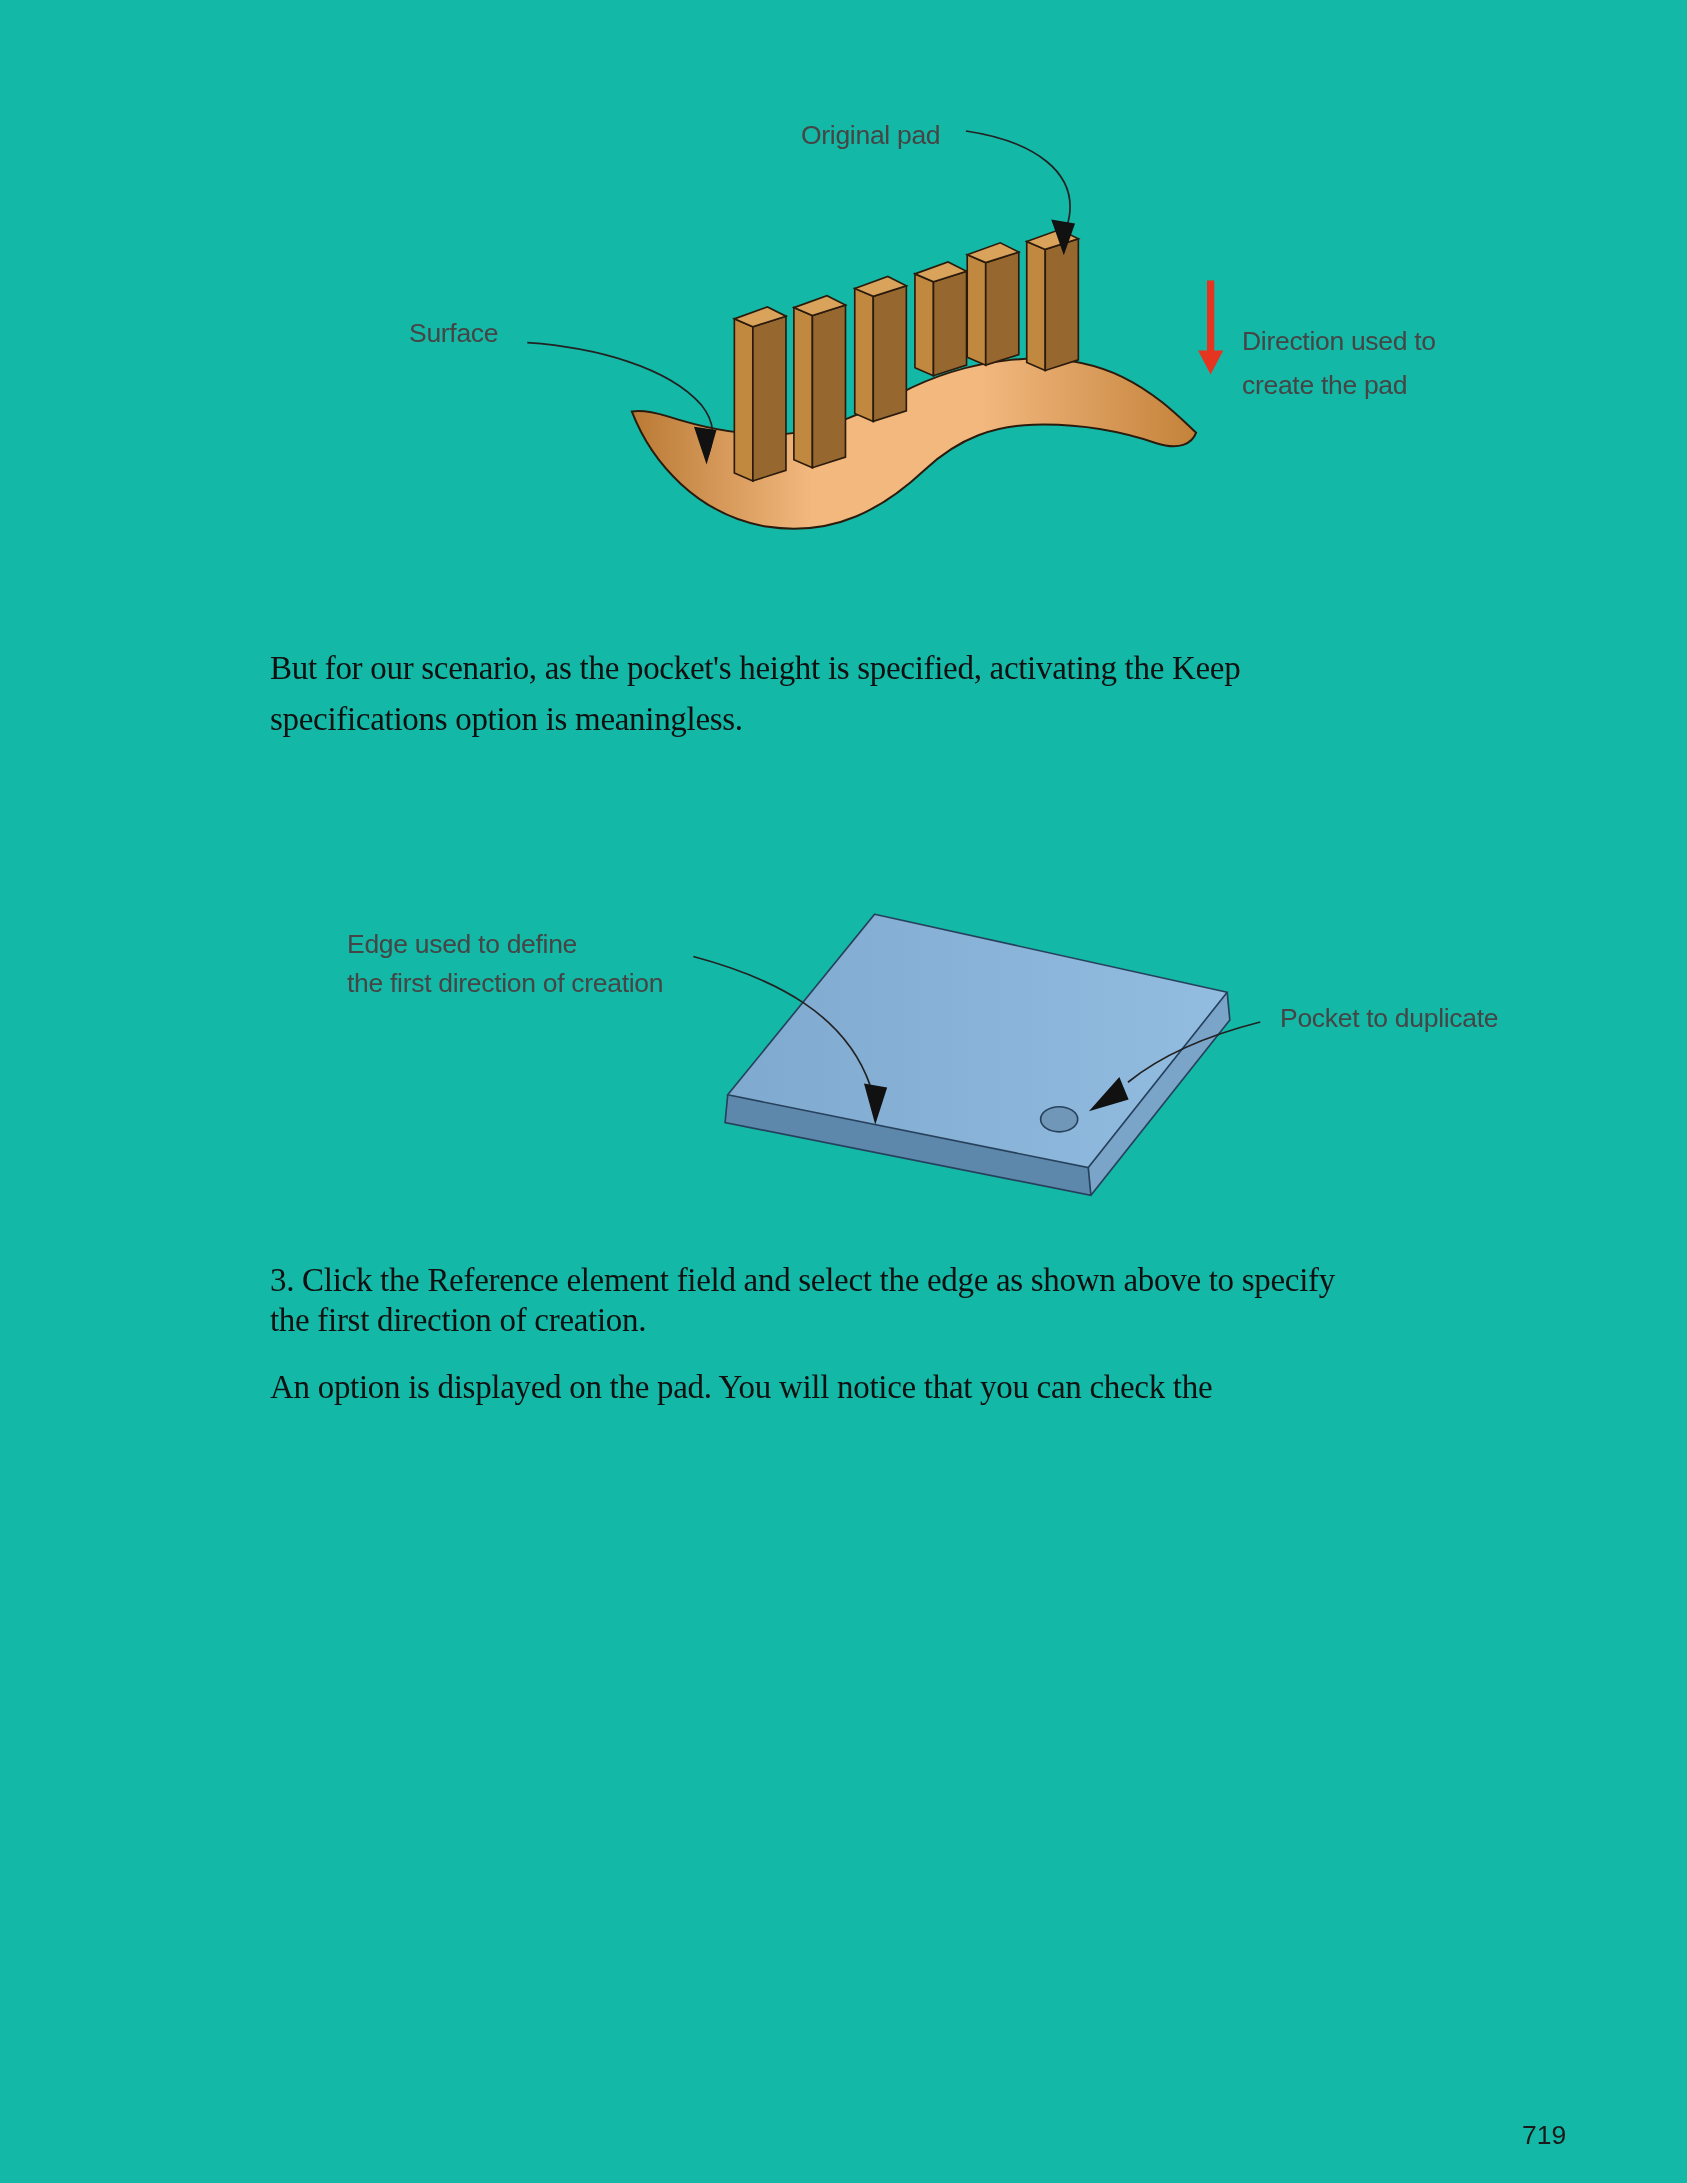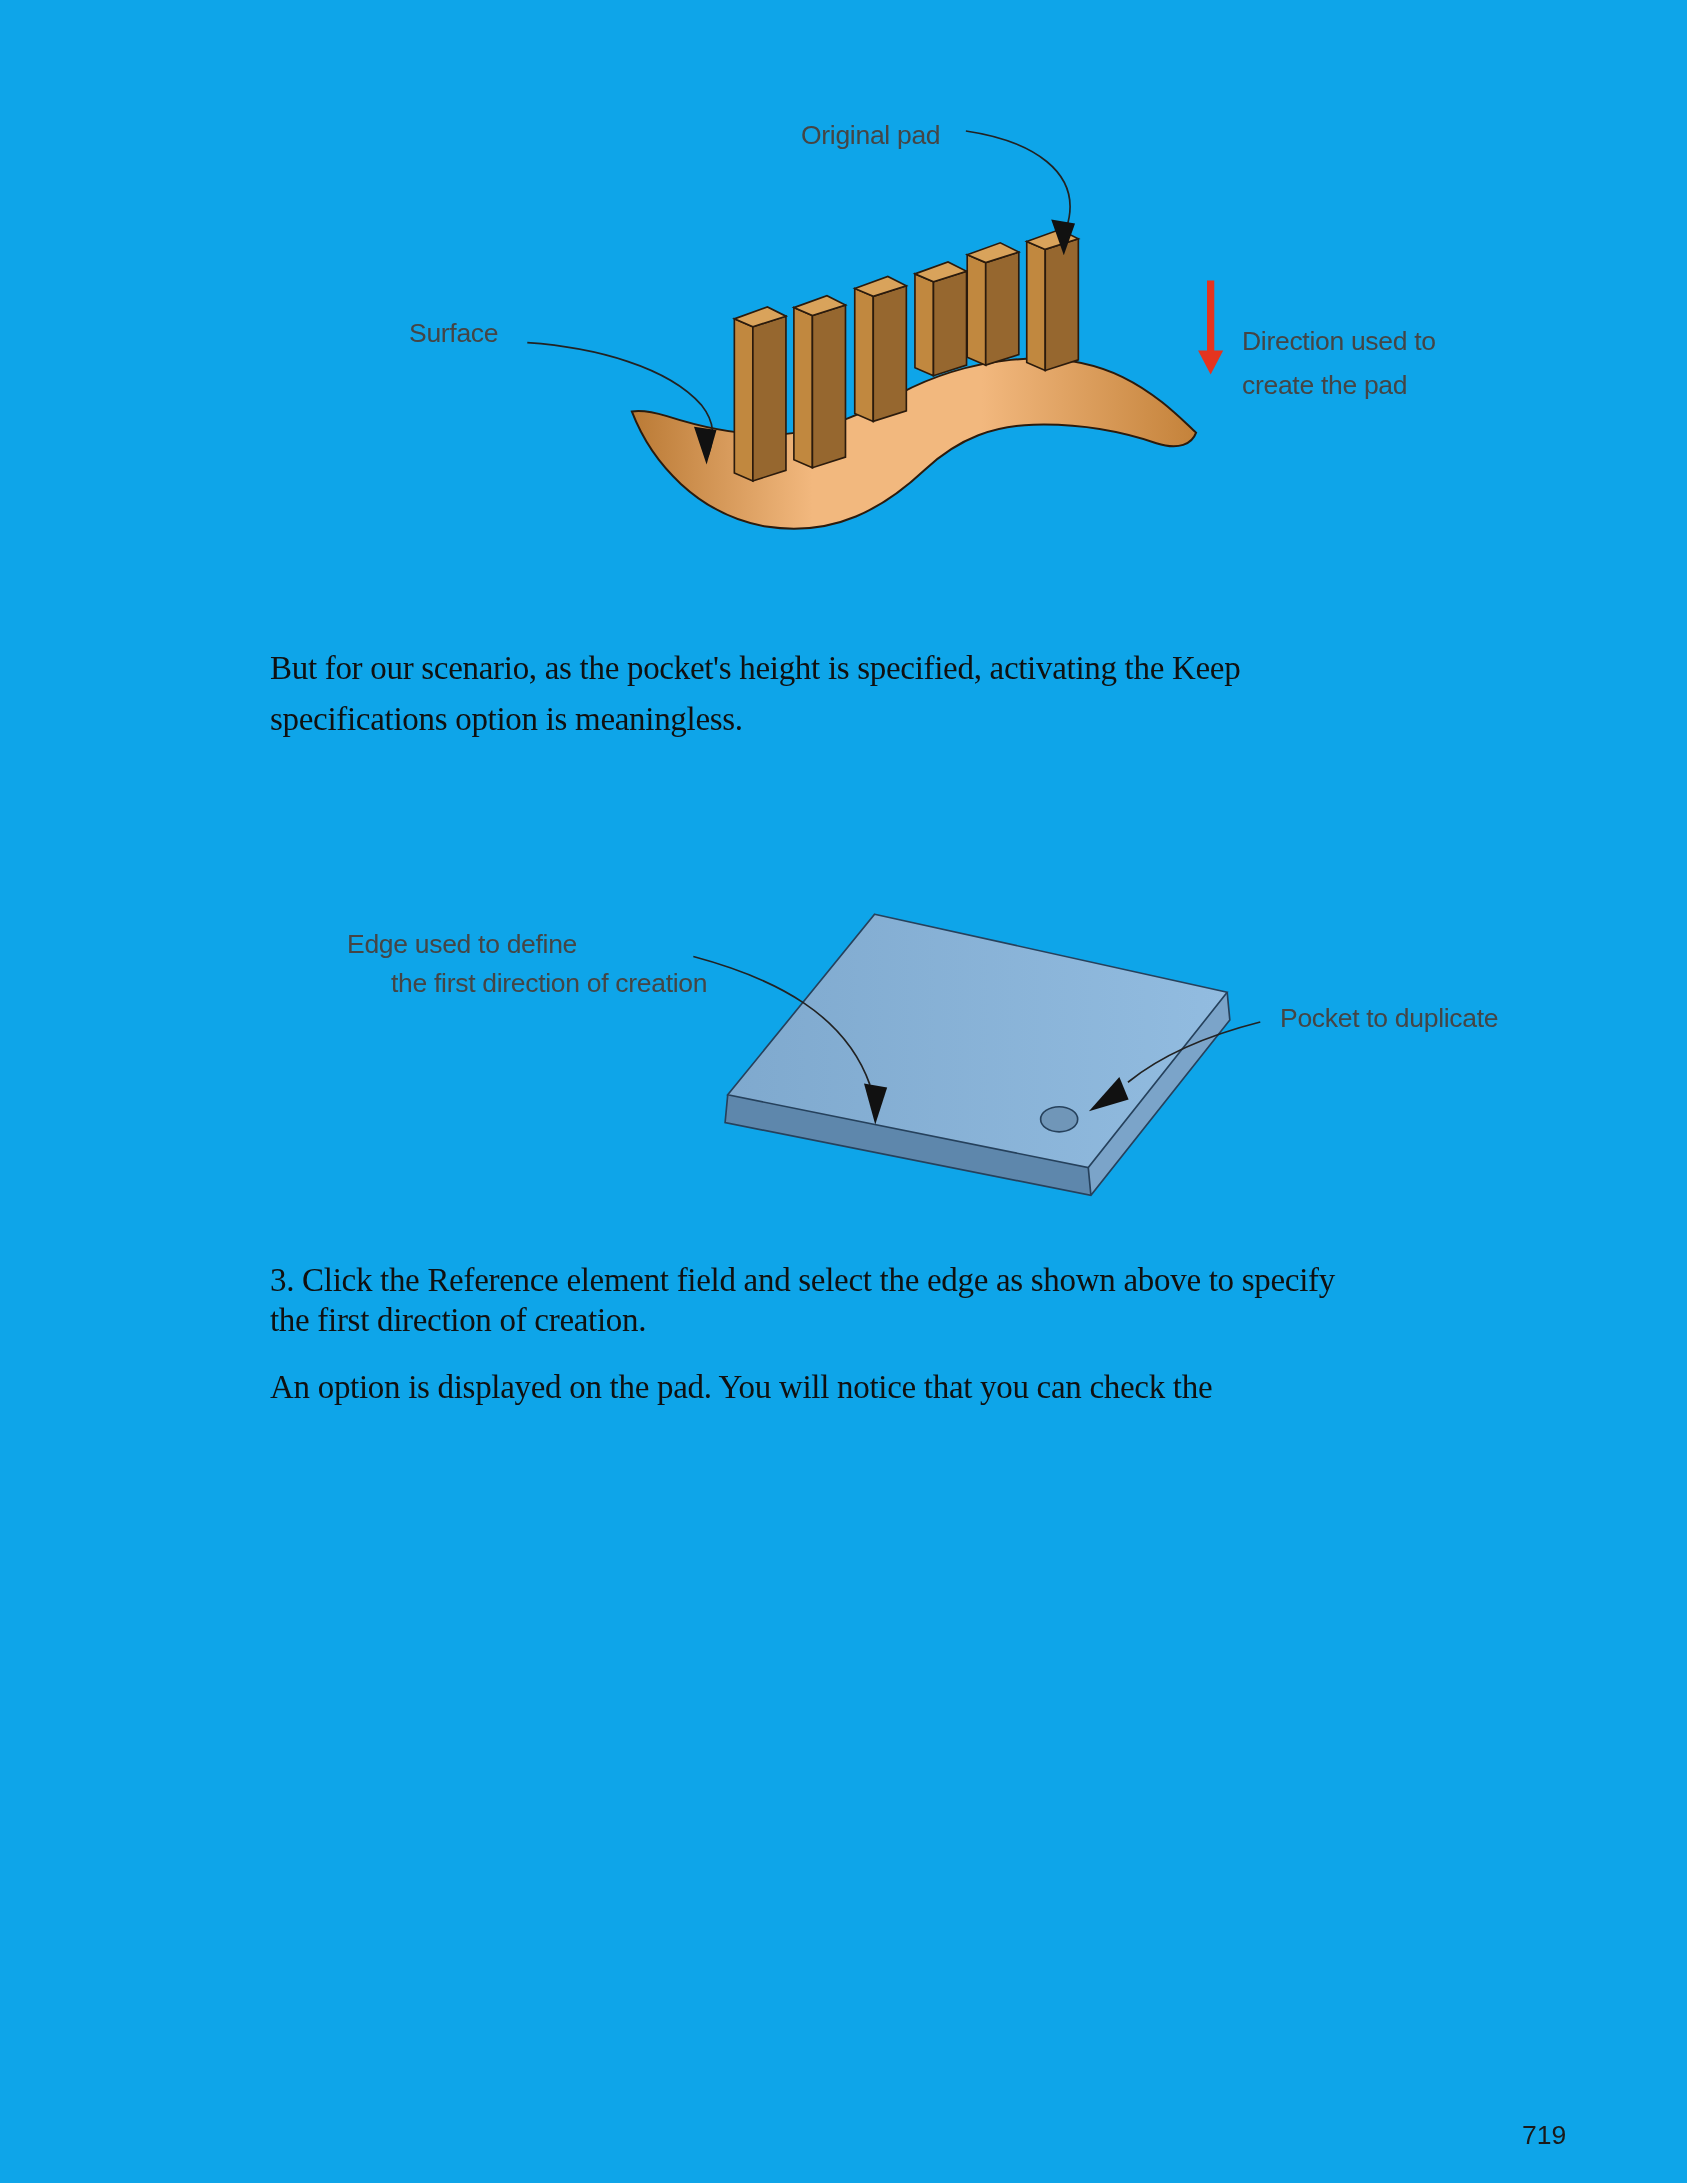--- a/index.html
+++ b/index.html
@@ -1,20 +1,20 @@
 <!DOCTYPE html>
 <html style="font-size:10.6px"><head>
 <meta charset="utf-8">
 <style>
   html, body { margin: 0; padding: 0; background: #ffffff; }
   .page {
     position: relative;
     width: 1687px;
     height: 2183px;
-    background: #0ea5e9;
+    background: #14b8a6;
     overflow: hidden;
     font-family: "Liberation Serif", serif;
   }
   .fig-svg {
     position: absolute;
     left: 0; top: 0;
     width: 1687px; height: 2183px;
     pointer-events: none;
   }
   .fig-label {
@@ -160,21 +160,21 @@
   </svg>
 
   <div class="fig-label" style="left:801px; top:122px;">Original pad</div>
 
   <div class="fig-label" style="left:409px; top:320px;text-align:right;">Surface</div>
 
   <div class="fig-label" style="left:1242px; top:328px;">Direction used to</div>
   <div class="fig-label" style="left:1242px; top:372px;">create the pad</div>
 
   <div class="fig-label" style="left:347px; top:931px;">Edge used to define</div>
-  <div class="fig-label" style="left:347px; top:970px;margin-left:44px;">the first direction of creation</div>
+  <div class="fig-label" style="left:347px; top:970px;">the first direction of creation</div>
 
   <div class="fig-label" style="left:1280px; top:1005px;">Pocket to duplicate</div>
 
   <div class="body-line" style="top:652px;">But for our scenario, as the pocket's height is specified, activating the Keep</div>
   <div class="body-line" style="top:703px;">specifications option is meaningless.</div>
 
   <div class="body-line" style="top:1264px;">3. Click the Reference element field and select the edge as shown above to specify</div>
   <div class="body-line" style="top:1304px;">the first direction of creation.</div>
 
   <div class="body-line" style="top:1371px;">An option is displayed on the pad. You will notice that you can check the</div>

